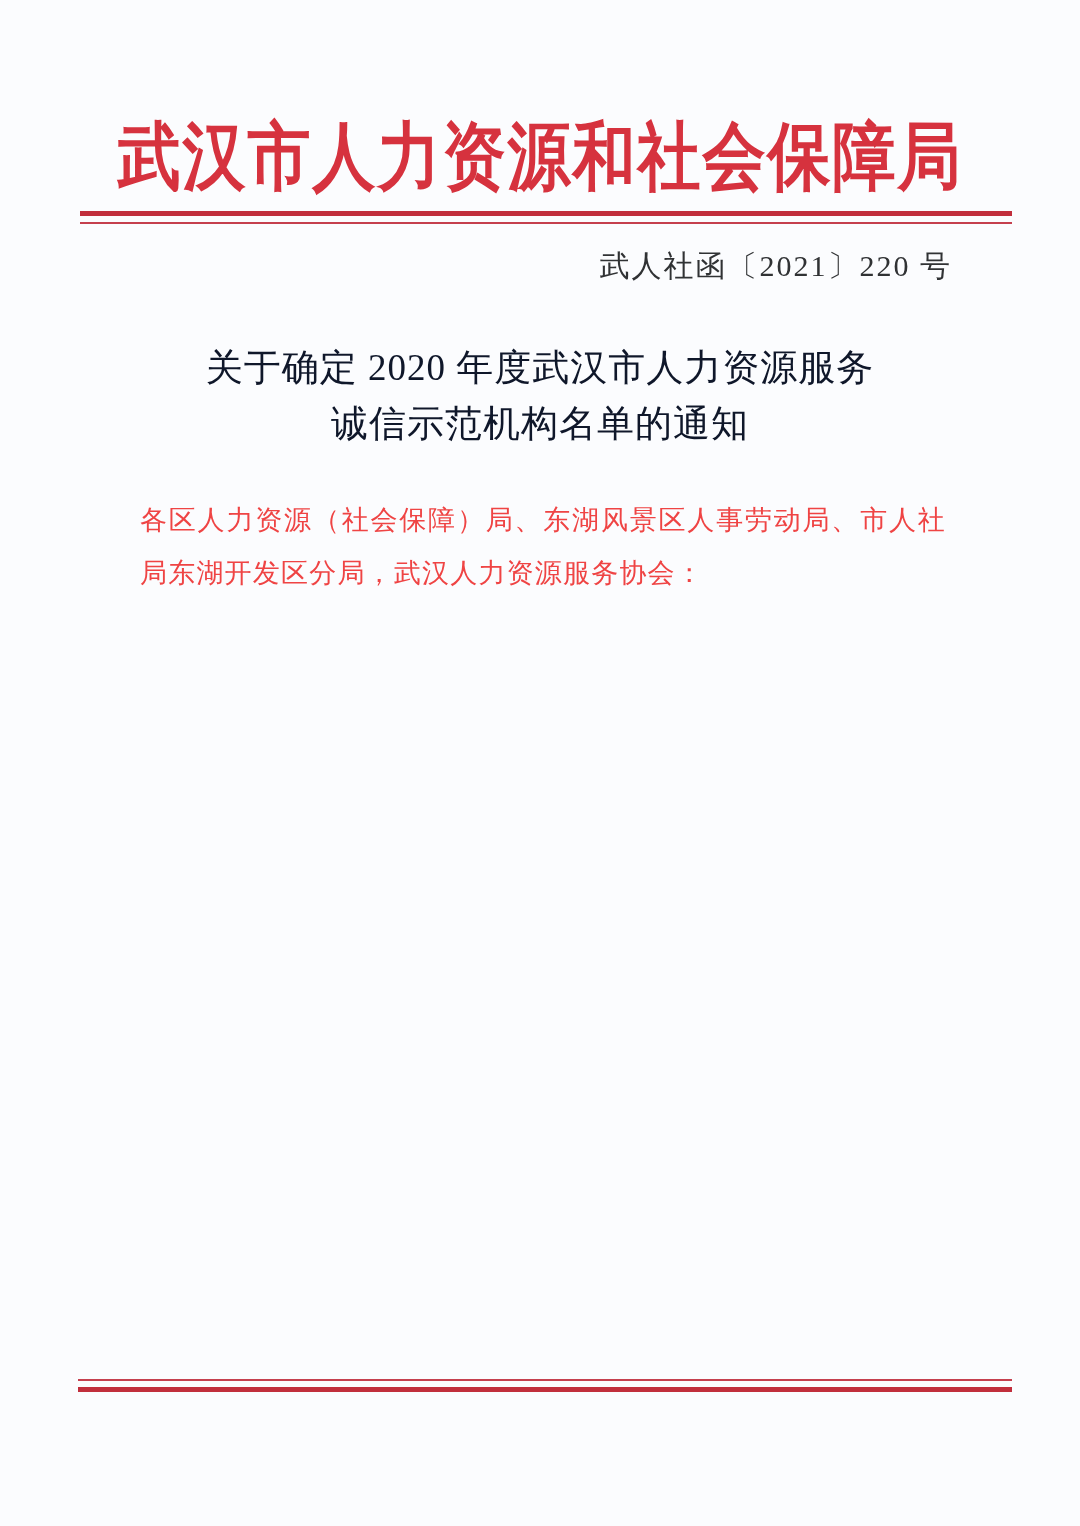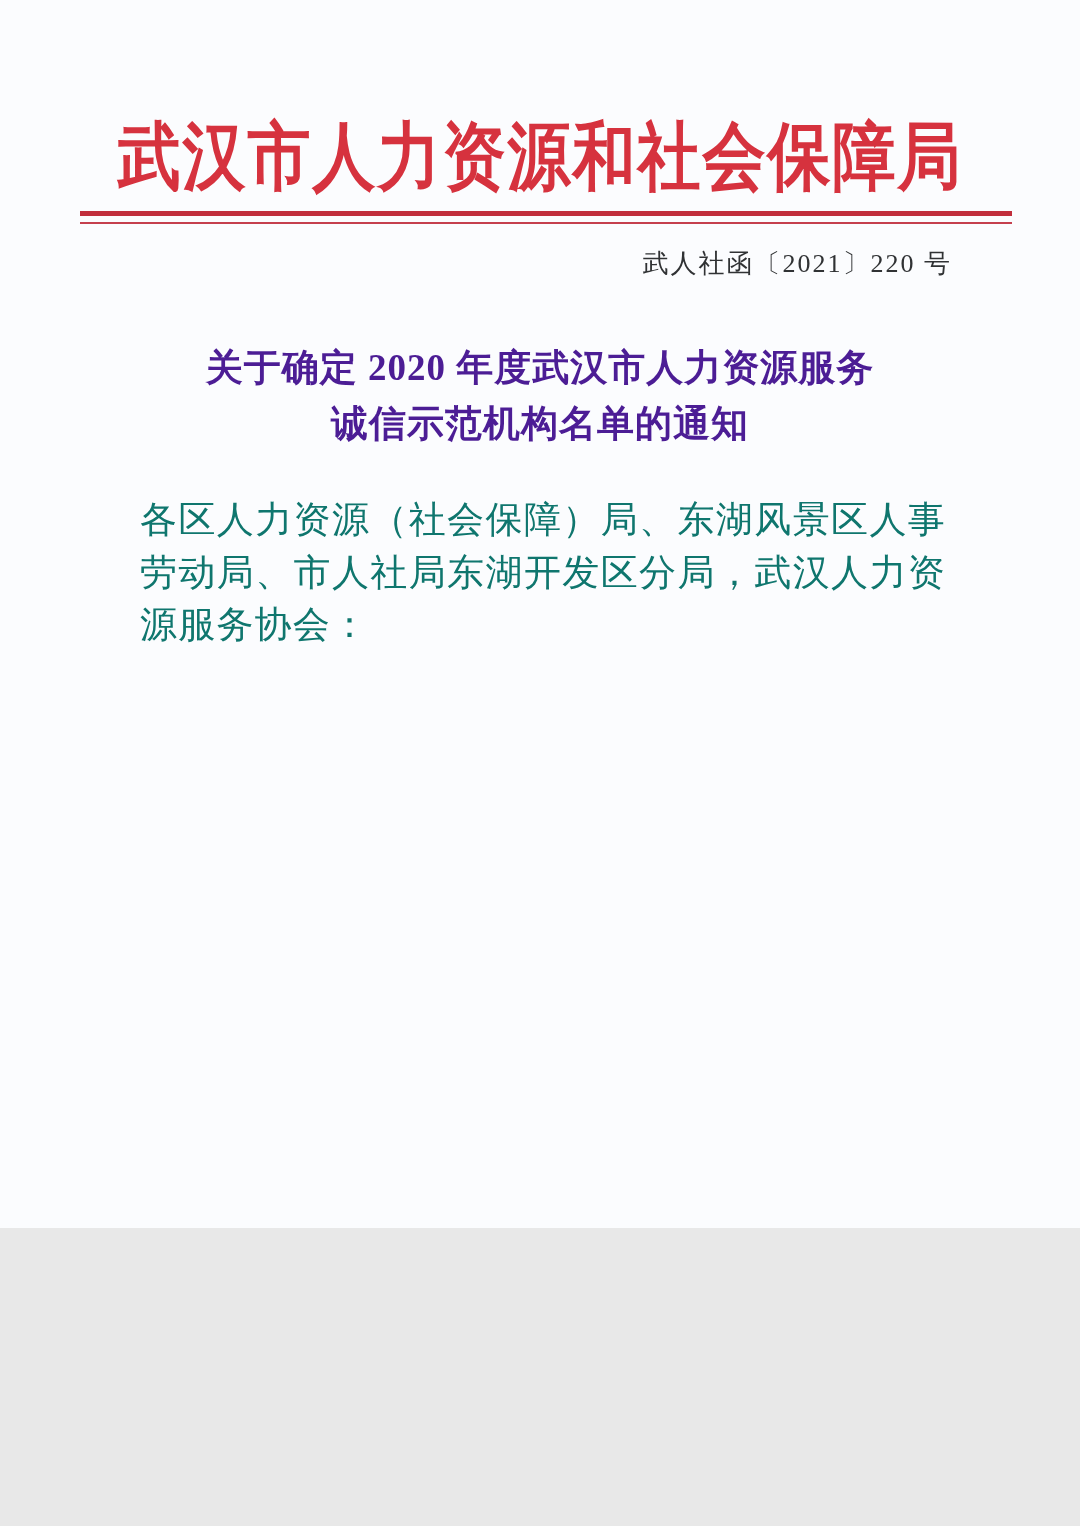--- a/index.html
+++ b/index.html
@@ -3,21 +3,21 @@
 <meta charset="utf-8">
 <style>
   html, body {
     margin: 0;
     padding: 0;
     background: #e8e8e8;
   }
   .page {
     position: relative;
     width: 1080px;
-    height: 1228px;
+    height: 1526px;
     margin: 0 auto;
     background: #fbfcfe;
     overflow: hidden;
     font-family: "Liberation Serif", "DejaVu Serif", serif;
   }
 
   
   .letterhead {
     position: absolute;
     top: 106px;
@@ -48,49 +48,49 @@
     height: 2px;
     margin-top: 6px;
     background: #c5404e;
   }
 
   
   .doc-number {
     position: absolute;
     top: 246px;
     right: 128px;
-    font-size: 26px;
+    font-size: 30px;
     color: #303234;
     letter-spacing: 2px;
     white-space: nowrap;
   }
 
   
   .doc-title {
     position: absolute;
     top: 340px;
     left: 0;
     width: 100%;
     text-align: center;
     font-size: 37px;
-    font-weight: 700;
-    color: #4c1d95;
+    font-weight: 400;
+    color: #0f172a;
     line-height: 56px;
     letter-spacing: 1px;
   }
 
   
   .body-text {
     position: absolute;
     top: 494px;
     left: 140px;
     width: 806px;
-    font-size: 37px;
+    font-size: 27px;
     line-height: 52.5px;
-    color: #0f766e;
+    color: #ef4444;
     letter-spacing: 1.2px;
     text-align: justify;
   }
   .body-text p {
     margin: 0;
   }
   .body-text p.indent {
     text-indent: 2em;
   }
 

